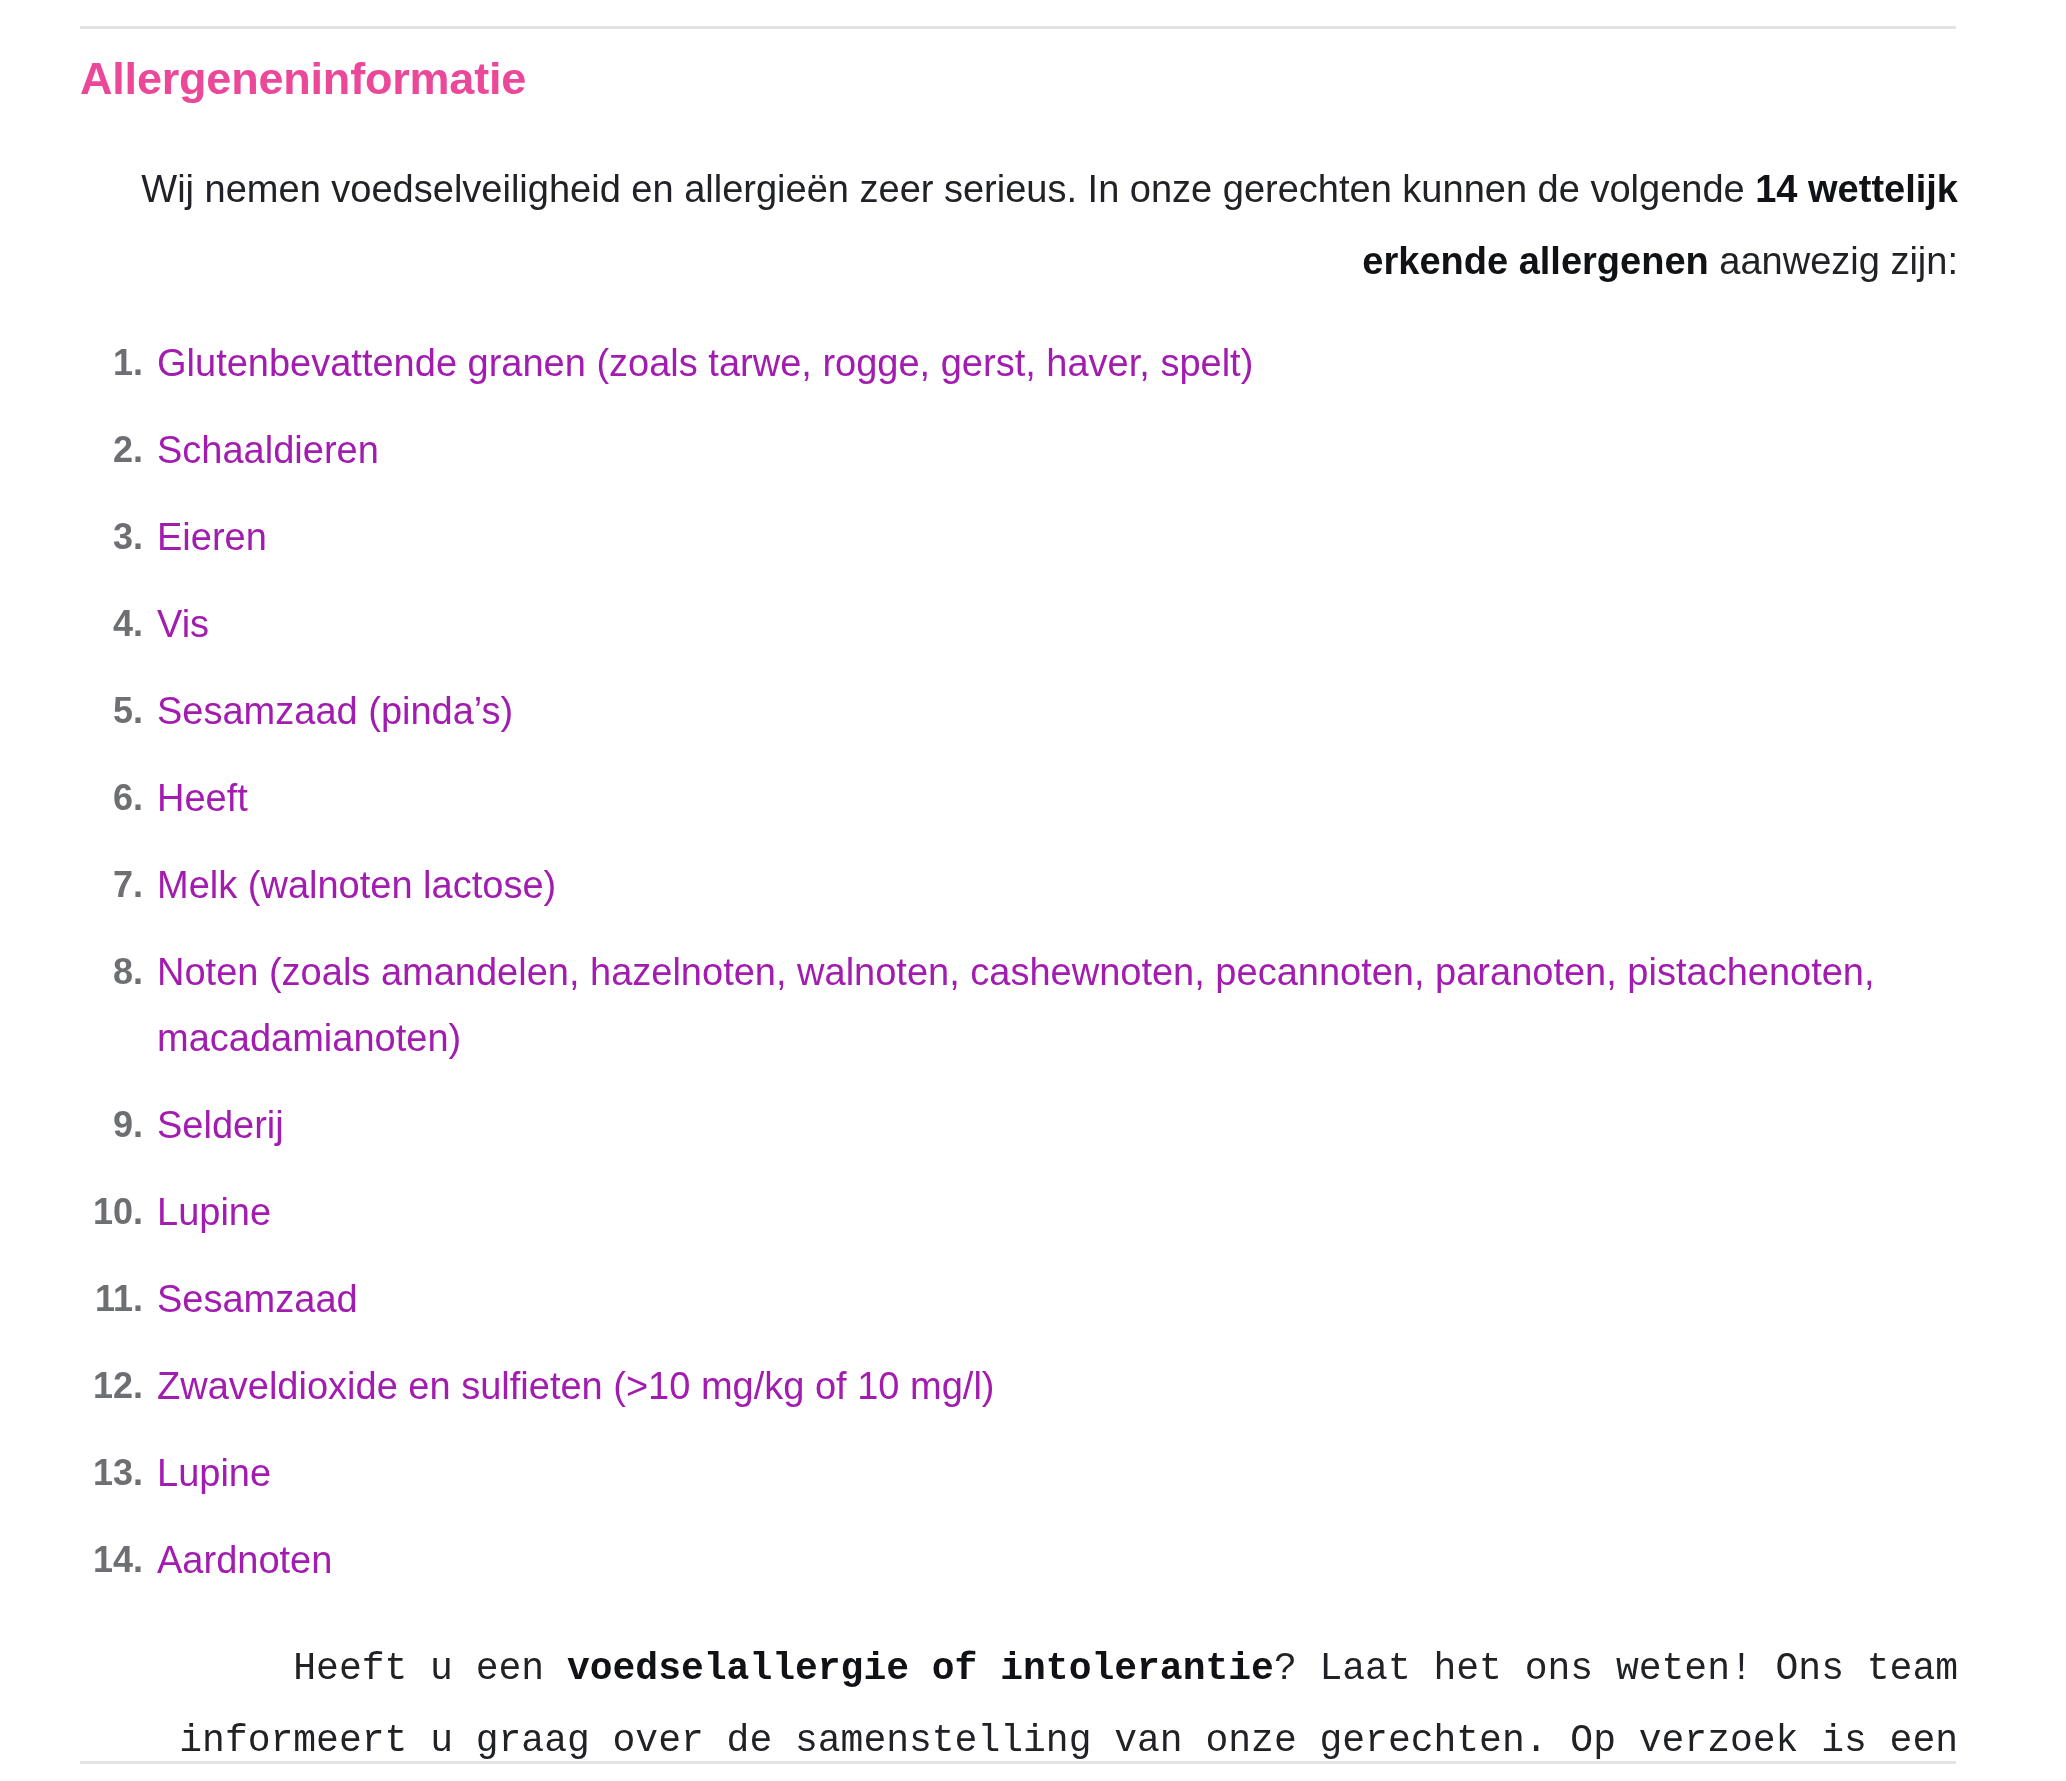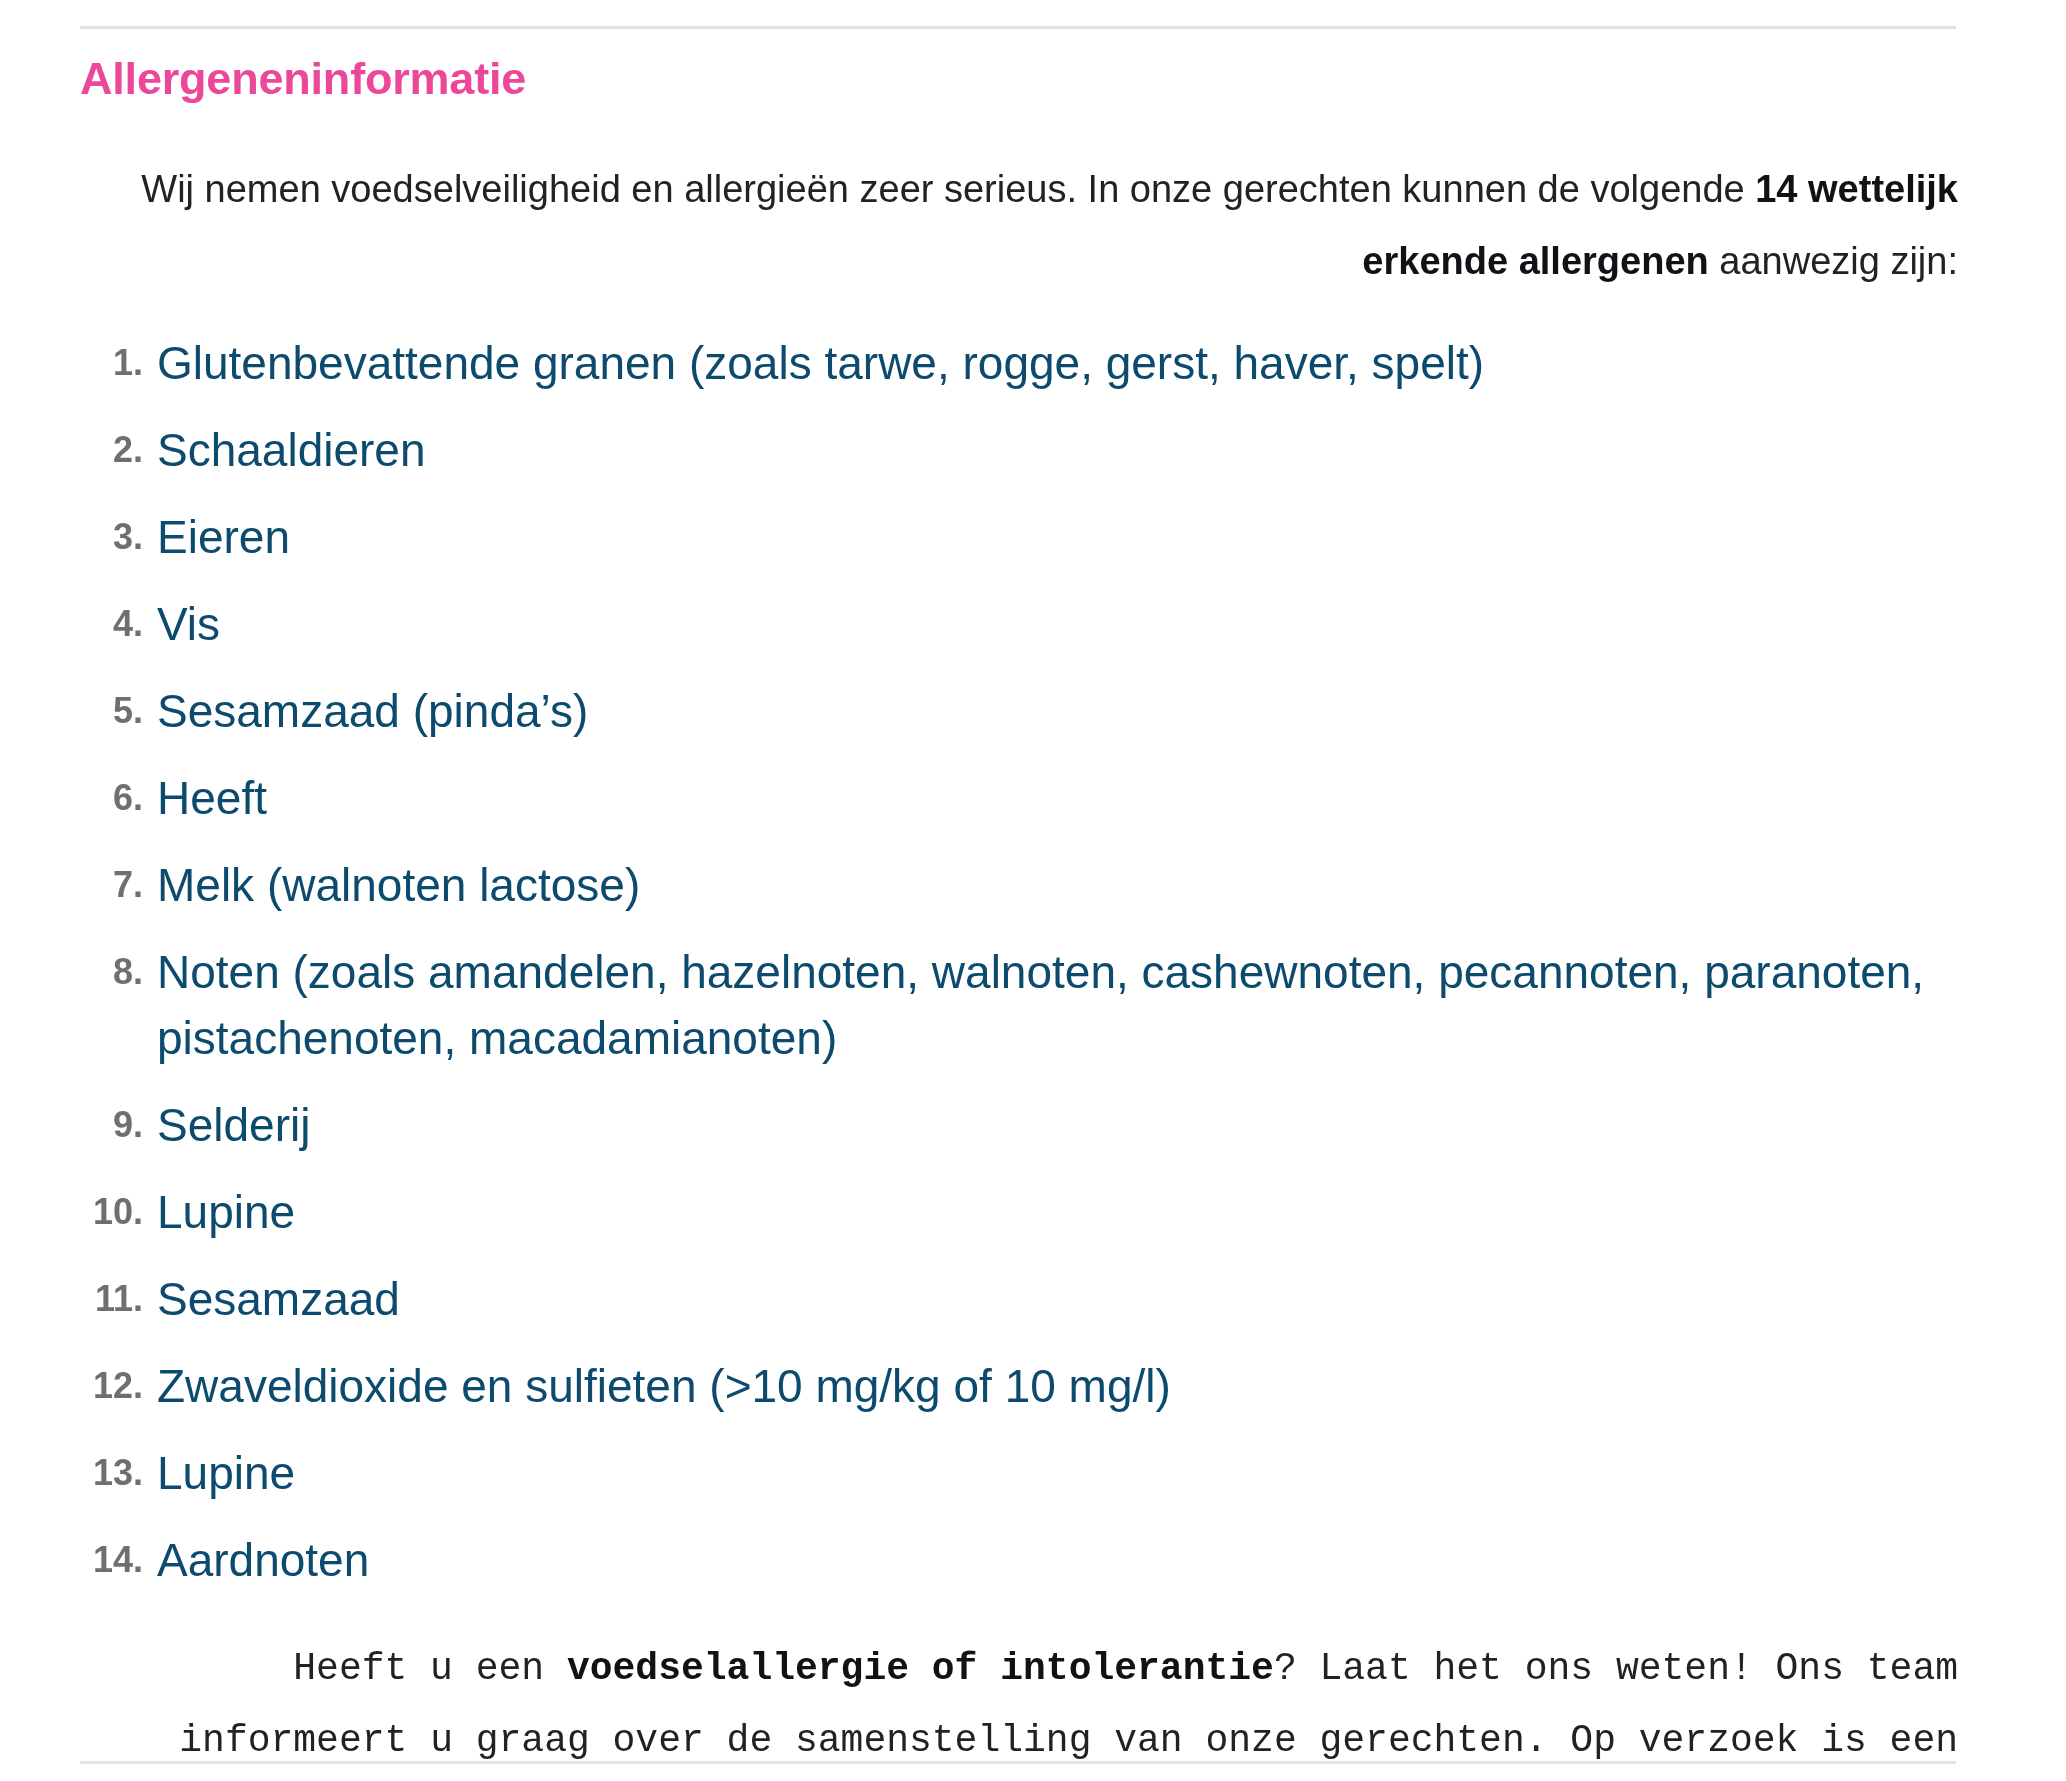--- a/index.html
+++ b/index.html
@@ -68,23 +68,23 @@
     list-style: none;
     margin: 0 0 40px 0;
     padding: 0;
     counter-reset: allergen;
   }
   ol.allergen-list > li {
     counter-increment: allergen;
     position: relative;
     padding-left: 77px;
     margin: 0 0 21px 0;
-    font-size: 46px;
+    font-size: 38px;
     line-height: 66px;
-    color: #0c4a6e;
+    color: #a21caf;
   }
   ol.allergen-list > li::before {
     content: counter(allergen) ".";
     position: absolute;
     left: 0;
     top: 0;
     width: 63px;
     text-align: right;
     font-weight: 700;
     color: #6d6f73;

